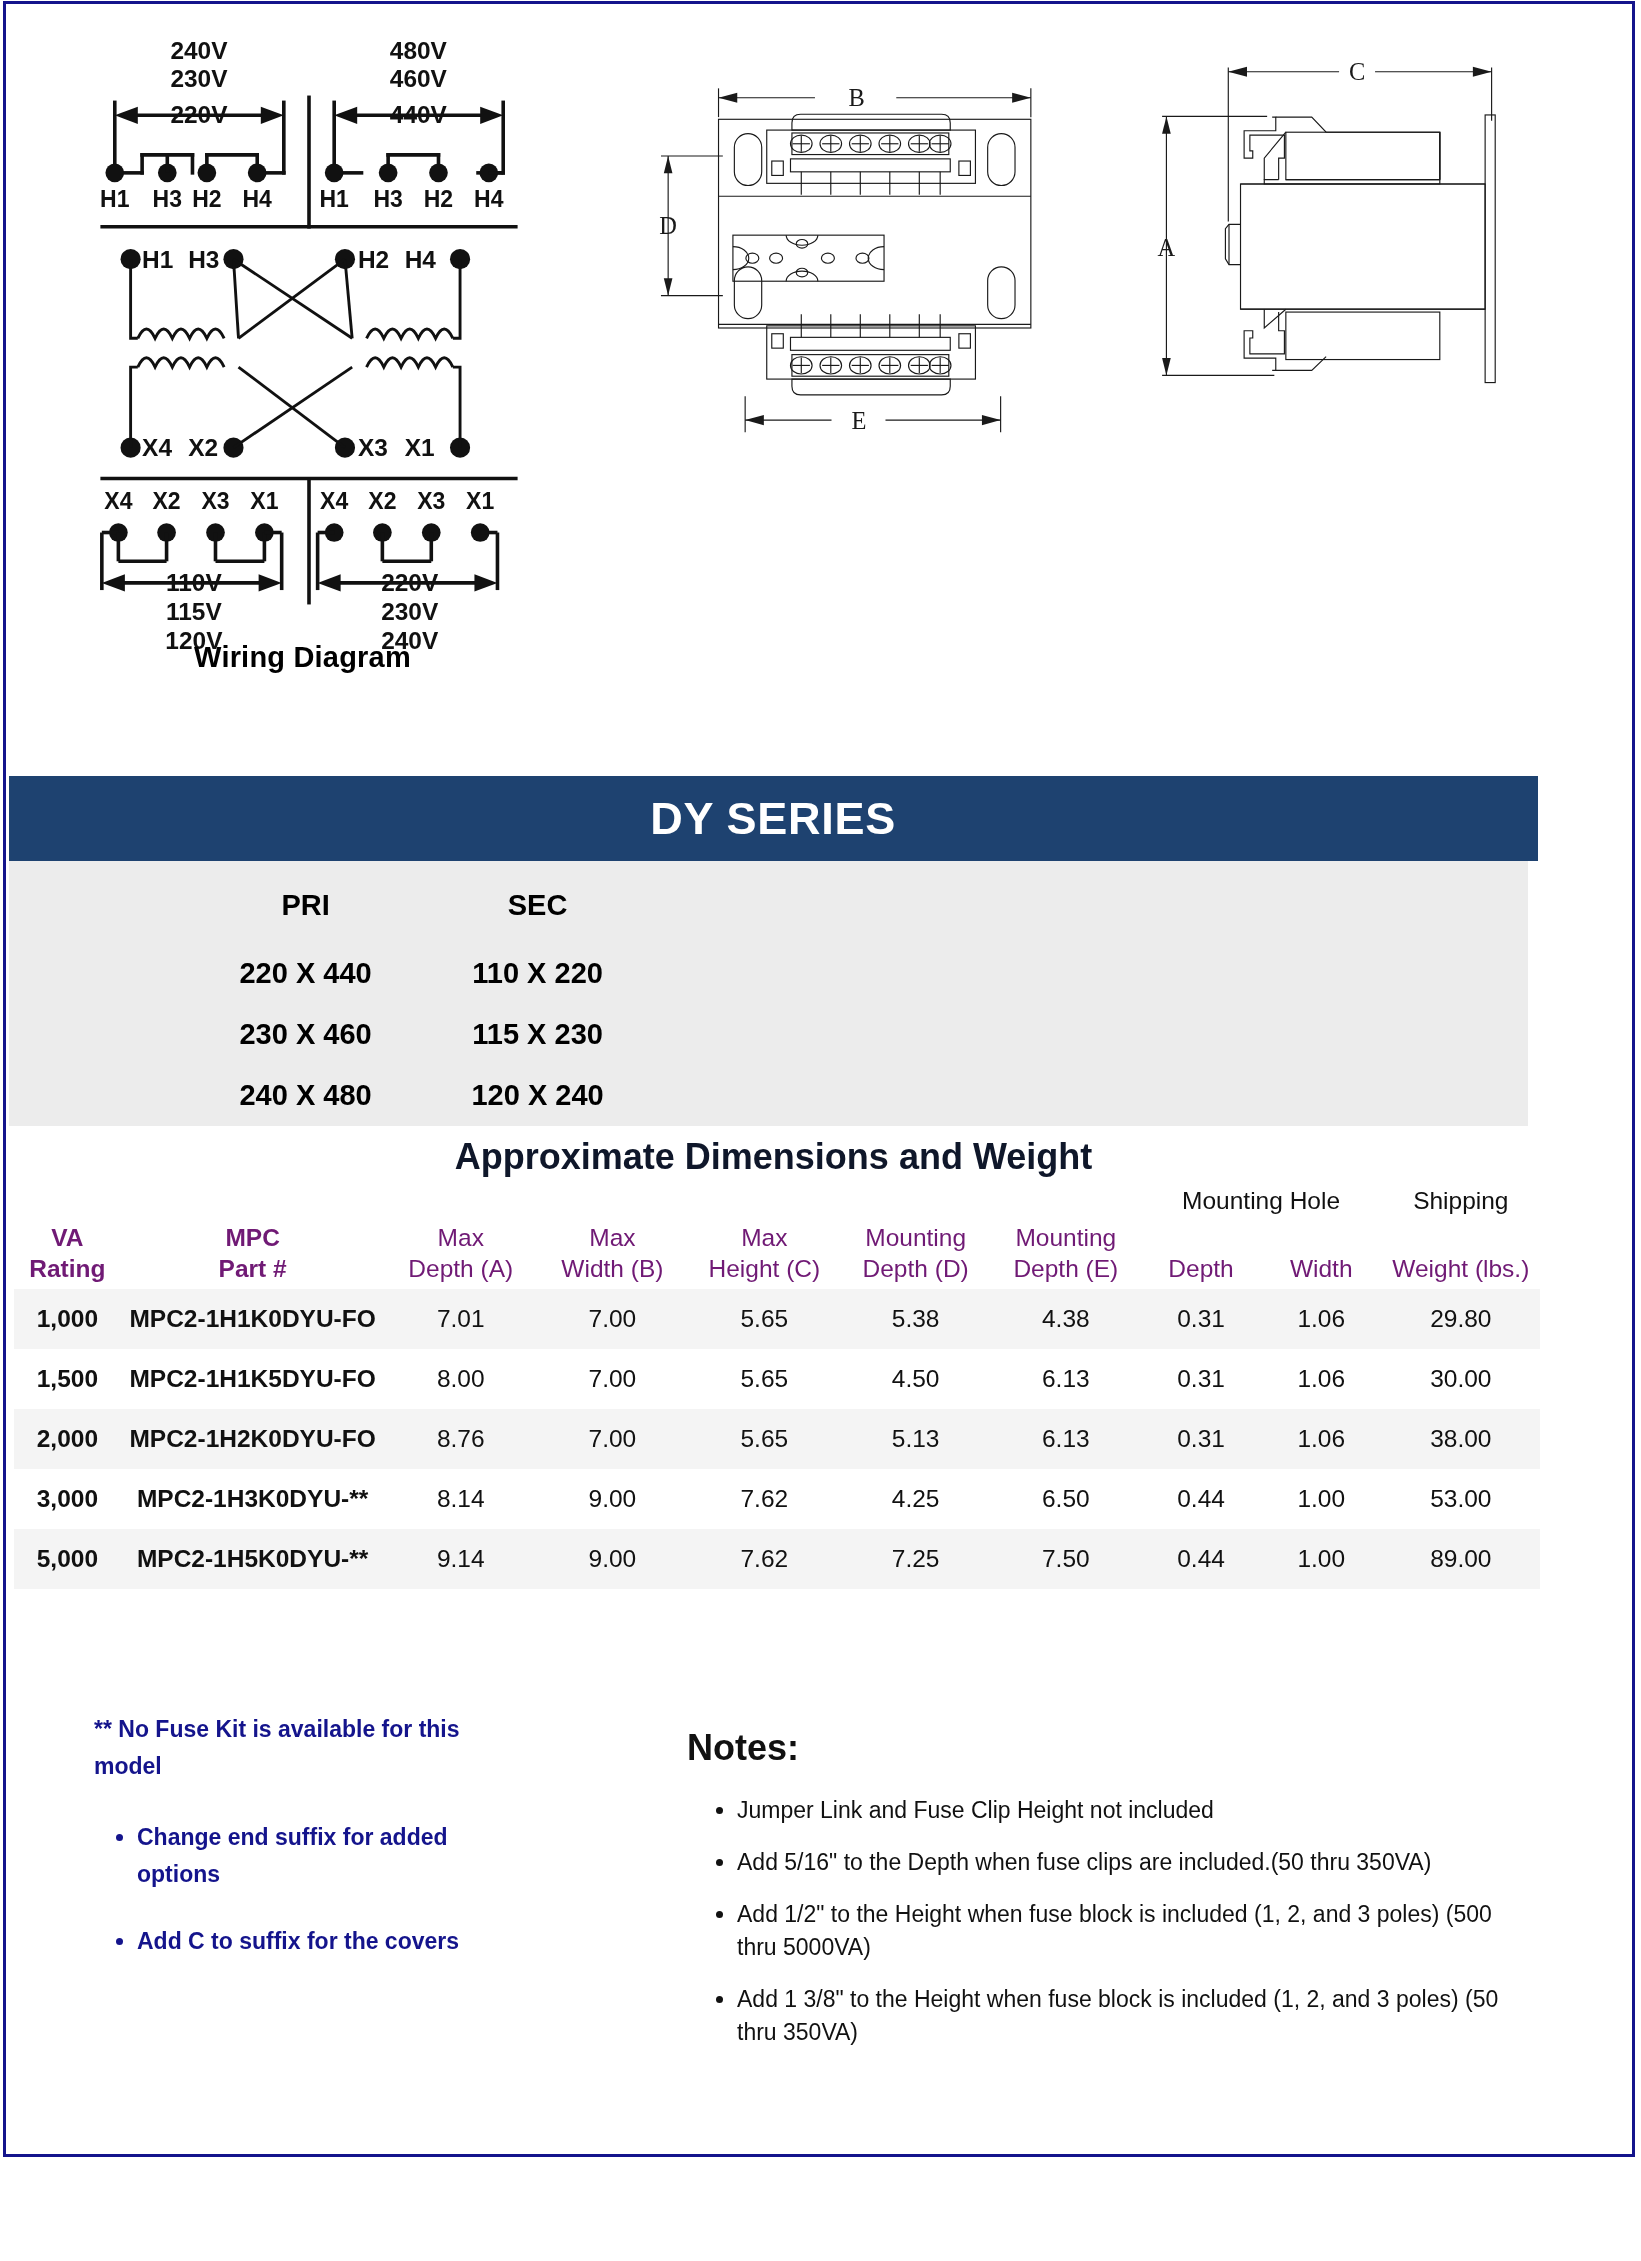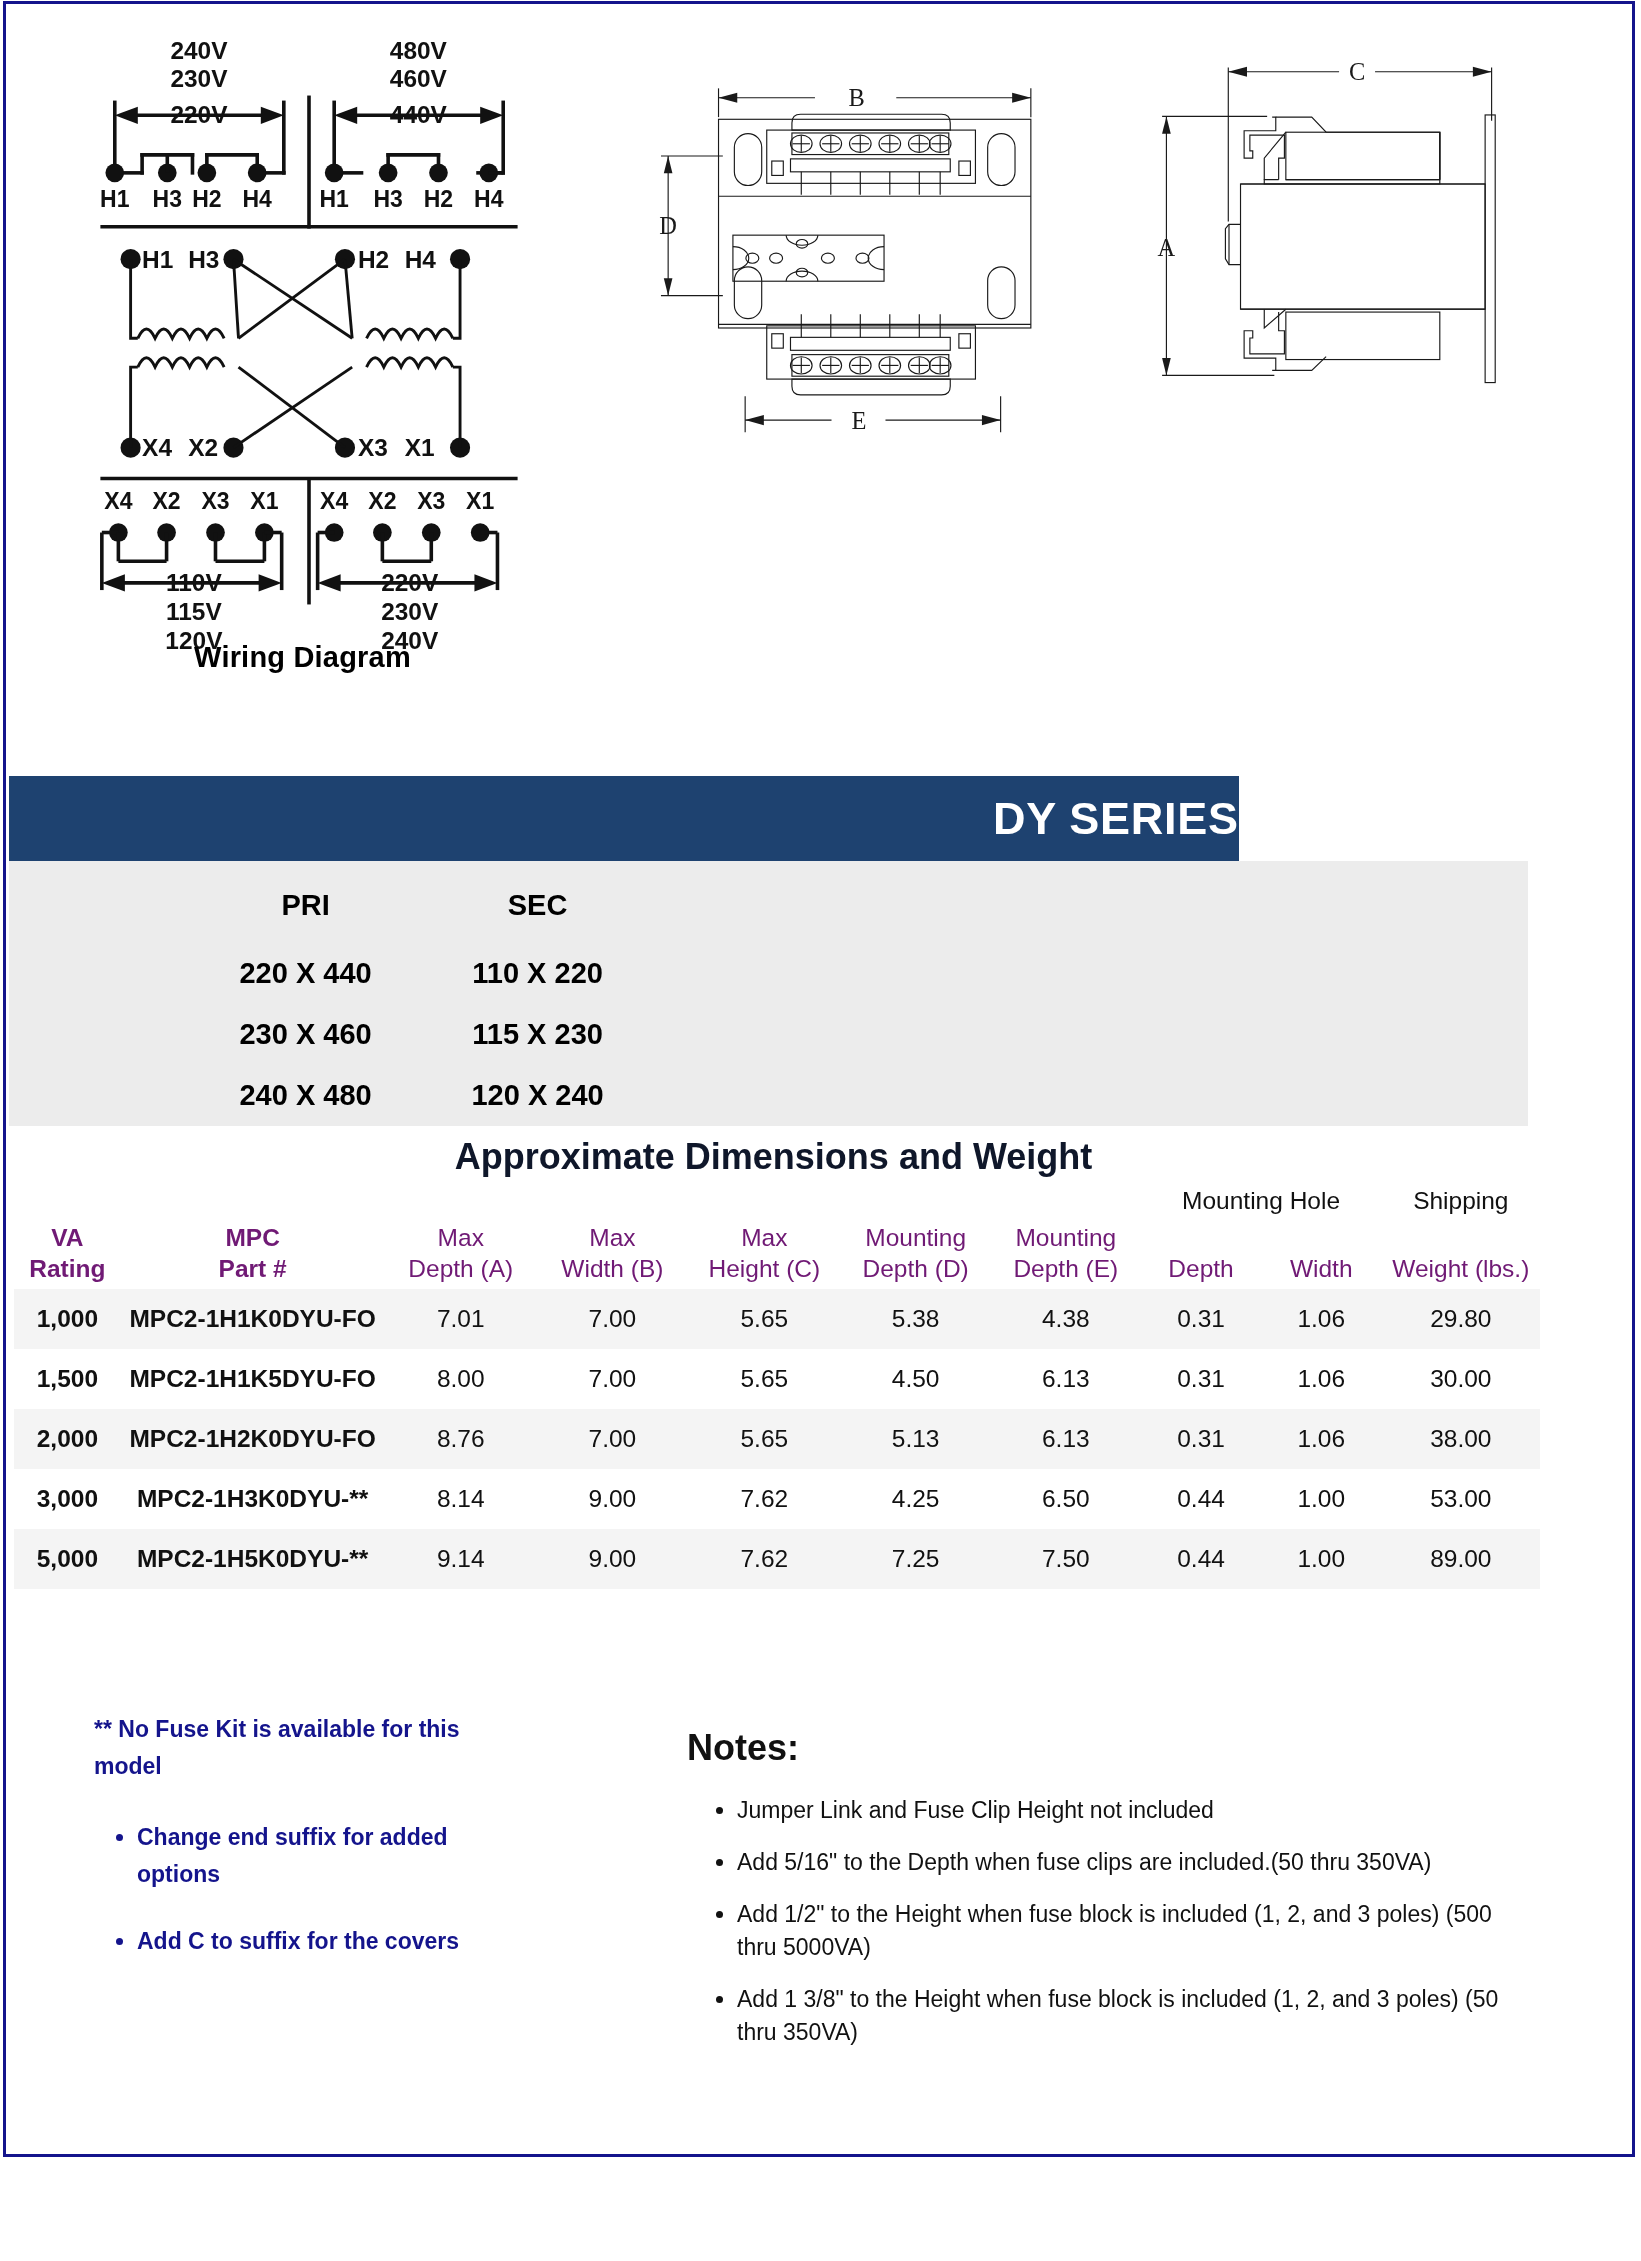--- a/index.html
+++ b/index.html
@@ -19,22 +19,22 @@
   .fig-caption{
     position:absolute;left:101px;top:641px;width:403px;text-align:center;
     font-size:29px;font-weight:bold;letter-spacing:0.2px;
   }
   .note-block{
     position:absolute;left:687px;top:576px;width:799px;
     font-size:21.6px;line-height:1.95;color:#111;
   }
   
   .series-banner{
-    position:absolute;left:8.6px;top:776px;width:1230px;height:85px;
-    background:#1e4270;display:flex;align-items:center;justify-content:flex-end;
+    position:absolute;left:8.6px;top:776px;width:1529px;height:85px;
+    background:#1e4270;display:flex;align-items:center;justify-content:center;
   }
   .series-banner .title{
     color:#ffffff;font-size:45px;font-weight:bold;letter-spacing:0.7px;
   }
   
   .volt-band{
     position:absolute;left:8.6px;top:861px;width:1519px;height:265px;
     background:#ececec;
   }
   .volt-table{position:absolute;left:180px;top:13px;font-size:29px;font-weight:bold;}

